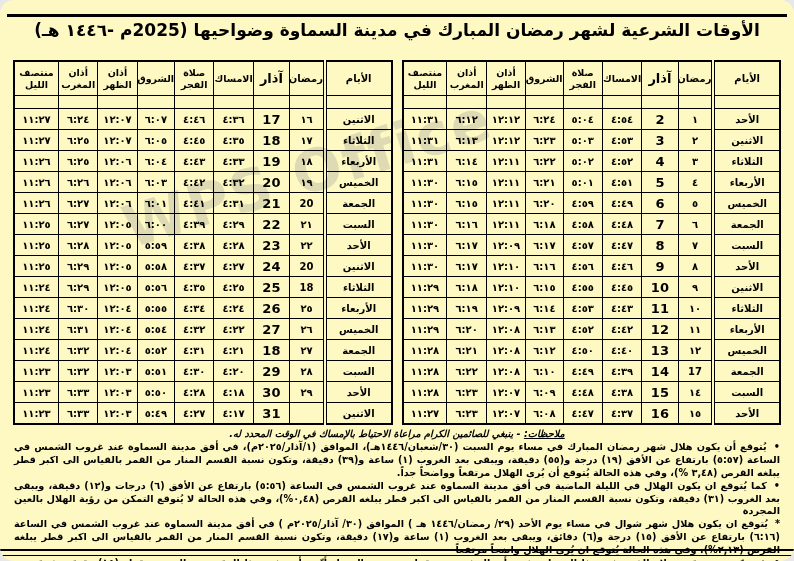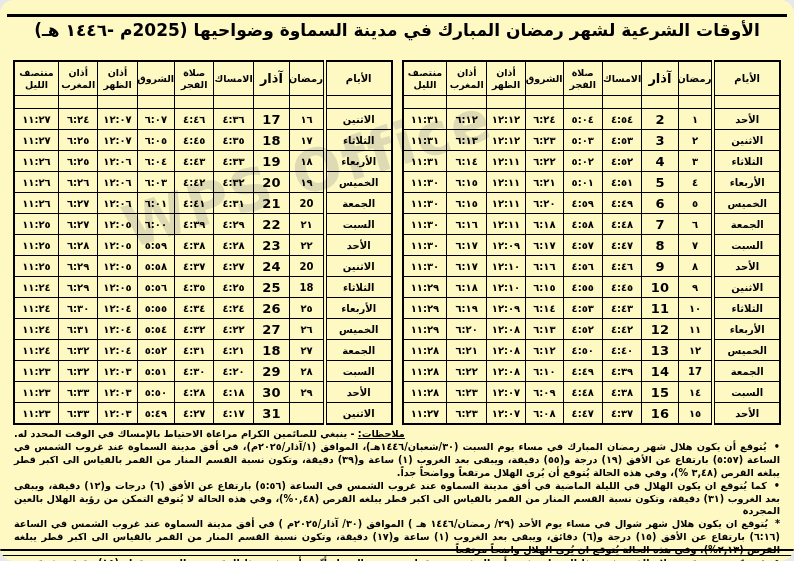--- a/index.html
+++ b/index.html
@@ -37,21 +37,21 @@
     transform:rotate(-17deg);transform-origin:left center;
     font-size:58px;font-weight:bold;color:rgba(140,140,140,0.28);
     direction:ltr;text-align:left;pointer-events:none;letter-spacing:2px;
     font-family:"DejaVu Sans",sans-serif;
   }
   .notes{
     position:absolute;top:428px;right:14px;left:14px;
     font-size:9.7px;font-weight:bold;line-height:12.9px;
     text-align:justify;
   }
-  .notes-first-line{display:block;text-align:left;}
+  .notes-first-line{display:block;text-align:center;font-style:italic;}
   .notes-heading{text-decoration:underline;}
   .note-item{display:block;text-align:justify;text-align-last:right;}
   .note-marker{font-weight:bold;padding-left:3px;}
   .bottom-rule-thick{position:absolute;left:0;right:0;bottom:10px;height:2px;background:#000;}
   .bottom-rule-thin{position:absolute;left:0;right:0;bottom:5px;height:1px;background:#000;}
 </style>
 </head>
 <body>
 
 <div class="page">

